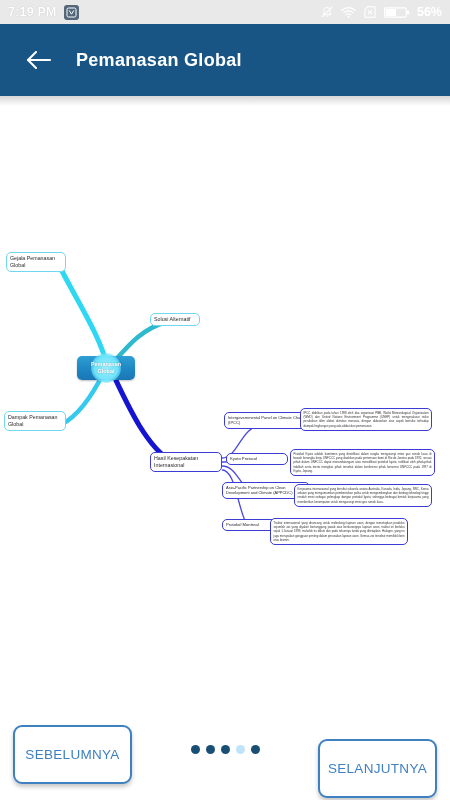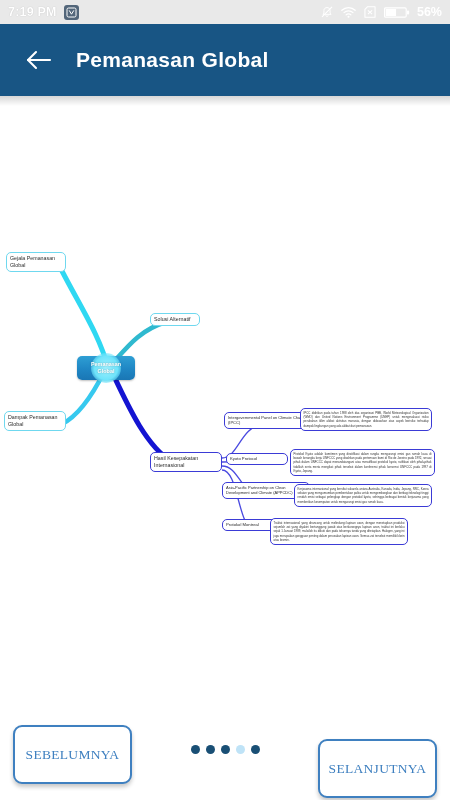--- a/index.html
+++ b/index.html
@@ -41,21 +41,21 @@
     position:absolute;left:0;top:24px;width:450px;height:72px;
     background:#185584;
     display:flex;align-items:center;
     box-sizing:border-box;padding-left:22px;
   }
   #app-bar .back{
     width:34px;height:34px;display:flex;align-items:center;justify-content:center;
     cursor:pointer;
   }
   #app-bar .title{
-    color:#ffffff;font-size:21px;font-weight:bold;
+    color:#ffffff;font-size:18px;font-weight:bold;
     margin-left:20px;letter-spacing:.3px;
   }
   #app-bar-shadow{
     position:absolute;left:0;top:96px;width:450px;height:10px;
     background:linear-gradient(to bottom,rgba(0,0,0,.16),rgba(0,0,0,0));
   }
 
   
   #canvas{
     position:absolute;left:0;top:106px;width:450px;height:609px;
@@ -119,21 +119,21 @@
     width:115px;height:55px;
     border:2.5px solid #3f80c0;
     border-radius:9px;
     background:#ffffff;
     box-shadow:0 3px 4px rgba(0,0,0,.22);
     display:flex;align-items:center;justify-content:center;
     color:#3f80c0;
     font-size:13.5px;
     letter-spacing:.3px;
     cursor:pointer;
-    font-family:Liberation Serif, serif;
+    font-family:Liberation Sans, sans-serif;
   }
   #btn-prev{left:13px;}
   #btn-next{right:13px;margin-top:14px;}
   #dots{
     position:absolute;left:0;top:745px;width:450px;
     display:flex;align-items:center;justify-content:center;gap:6px;
   }
   #dots .dot{
     width:9px;height:9px;border-radius:50%;
     background:#194f75;

